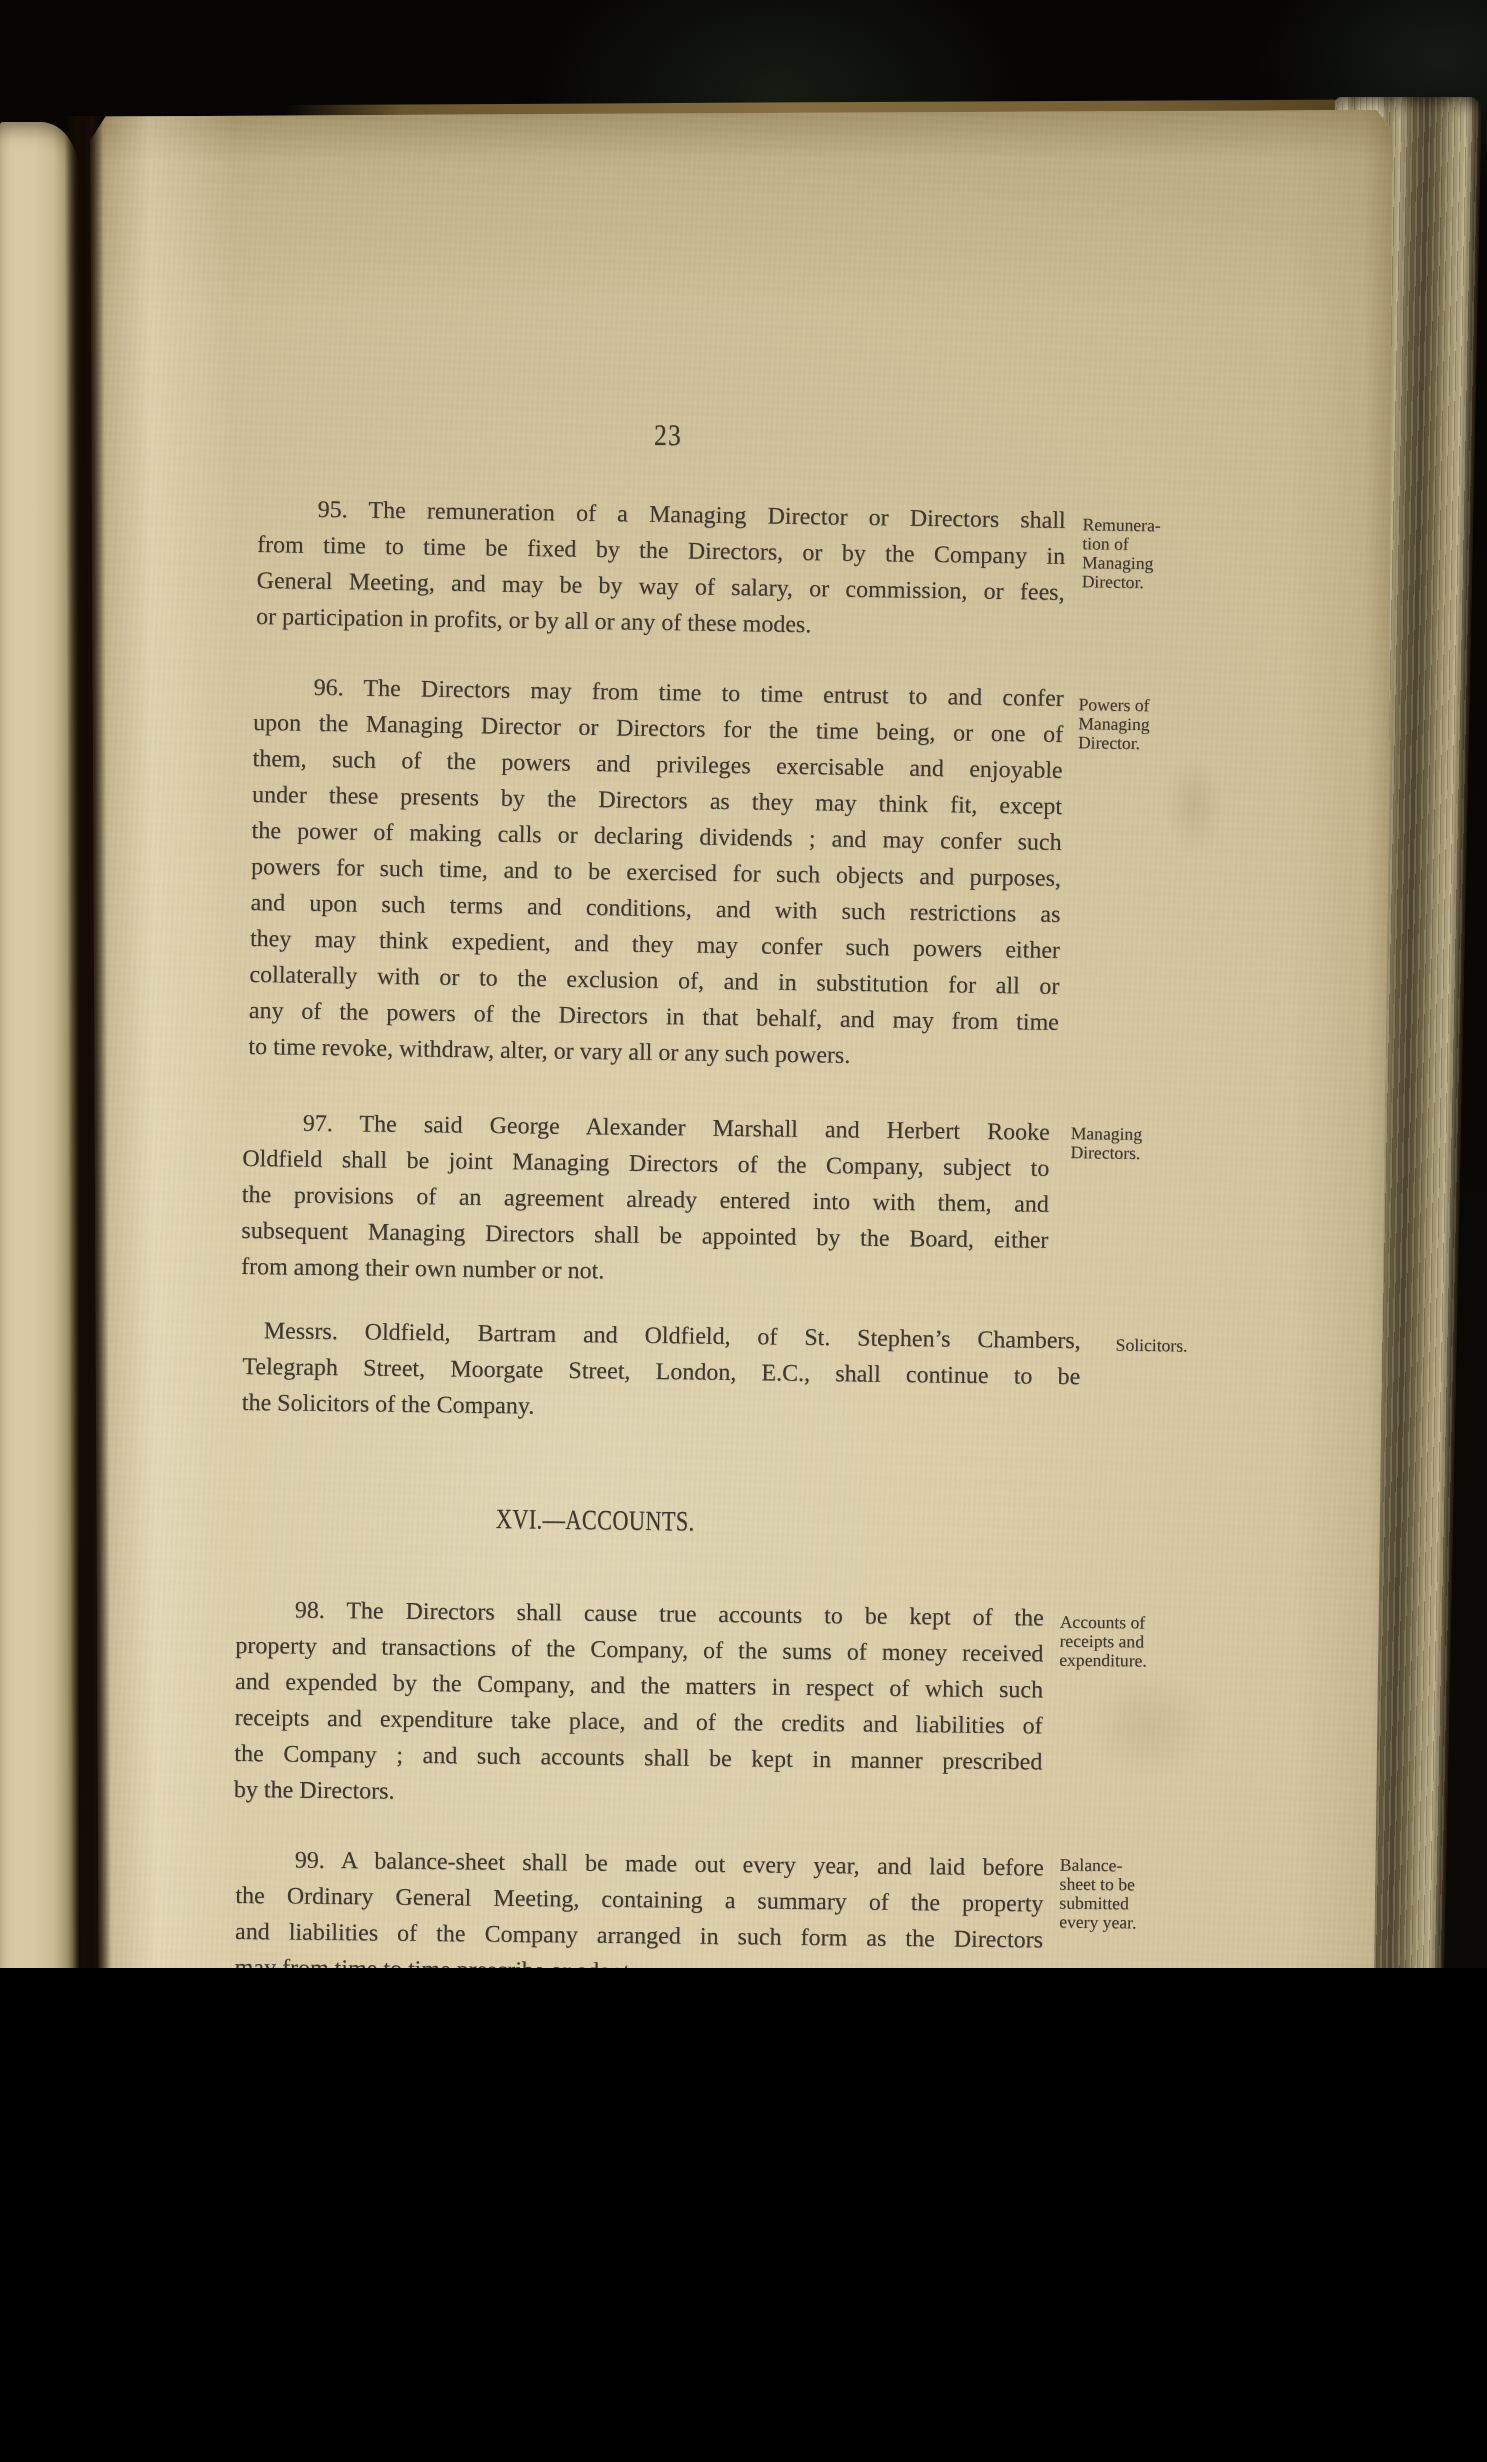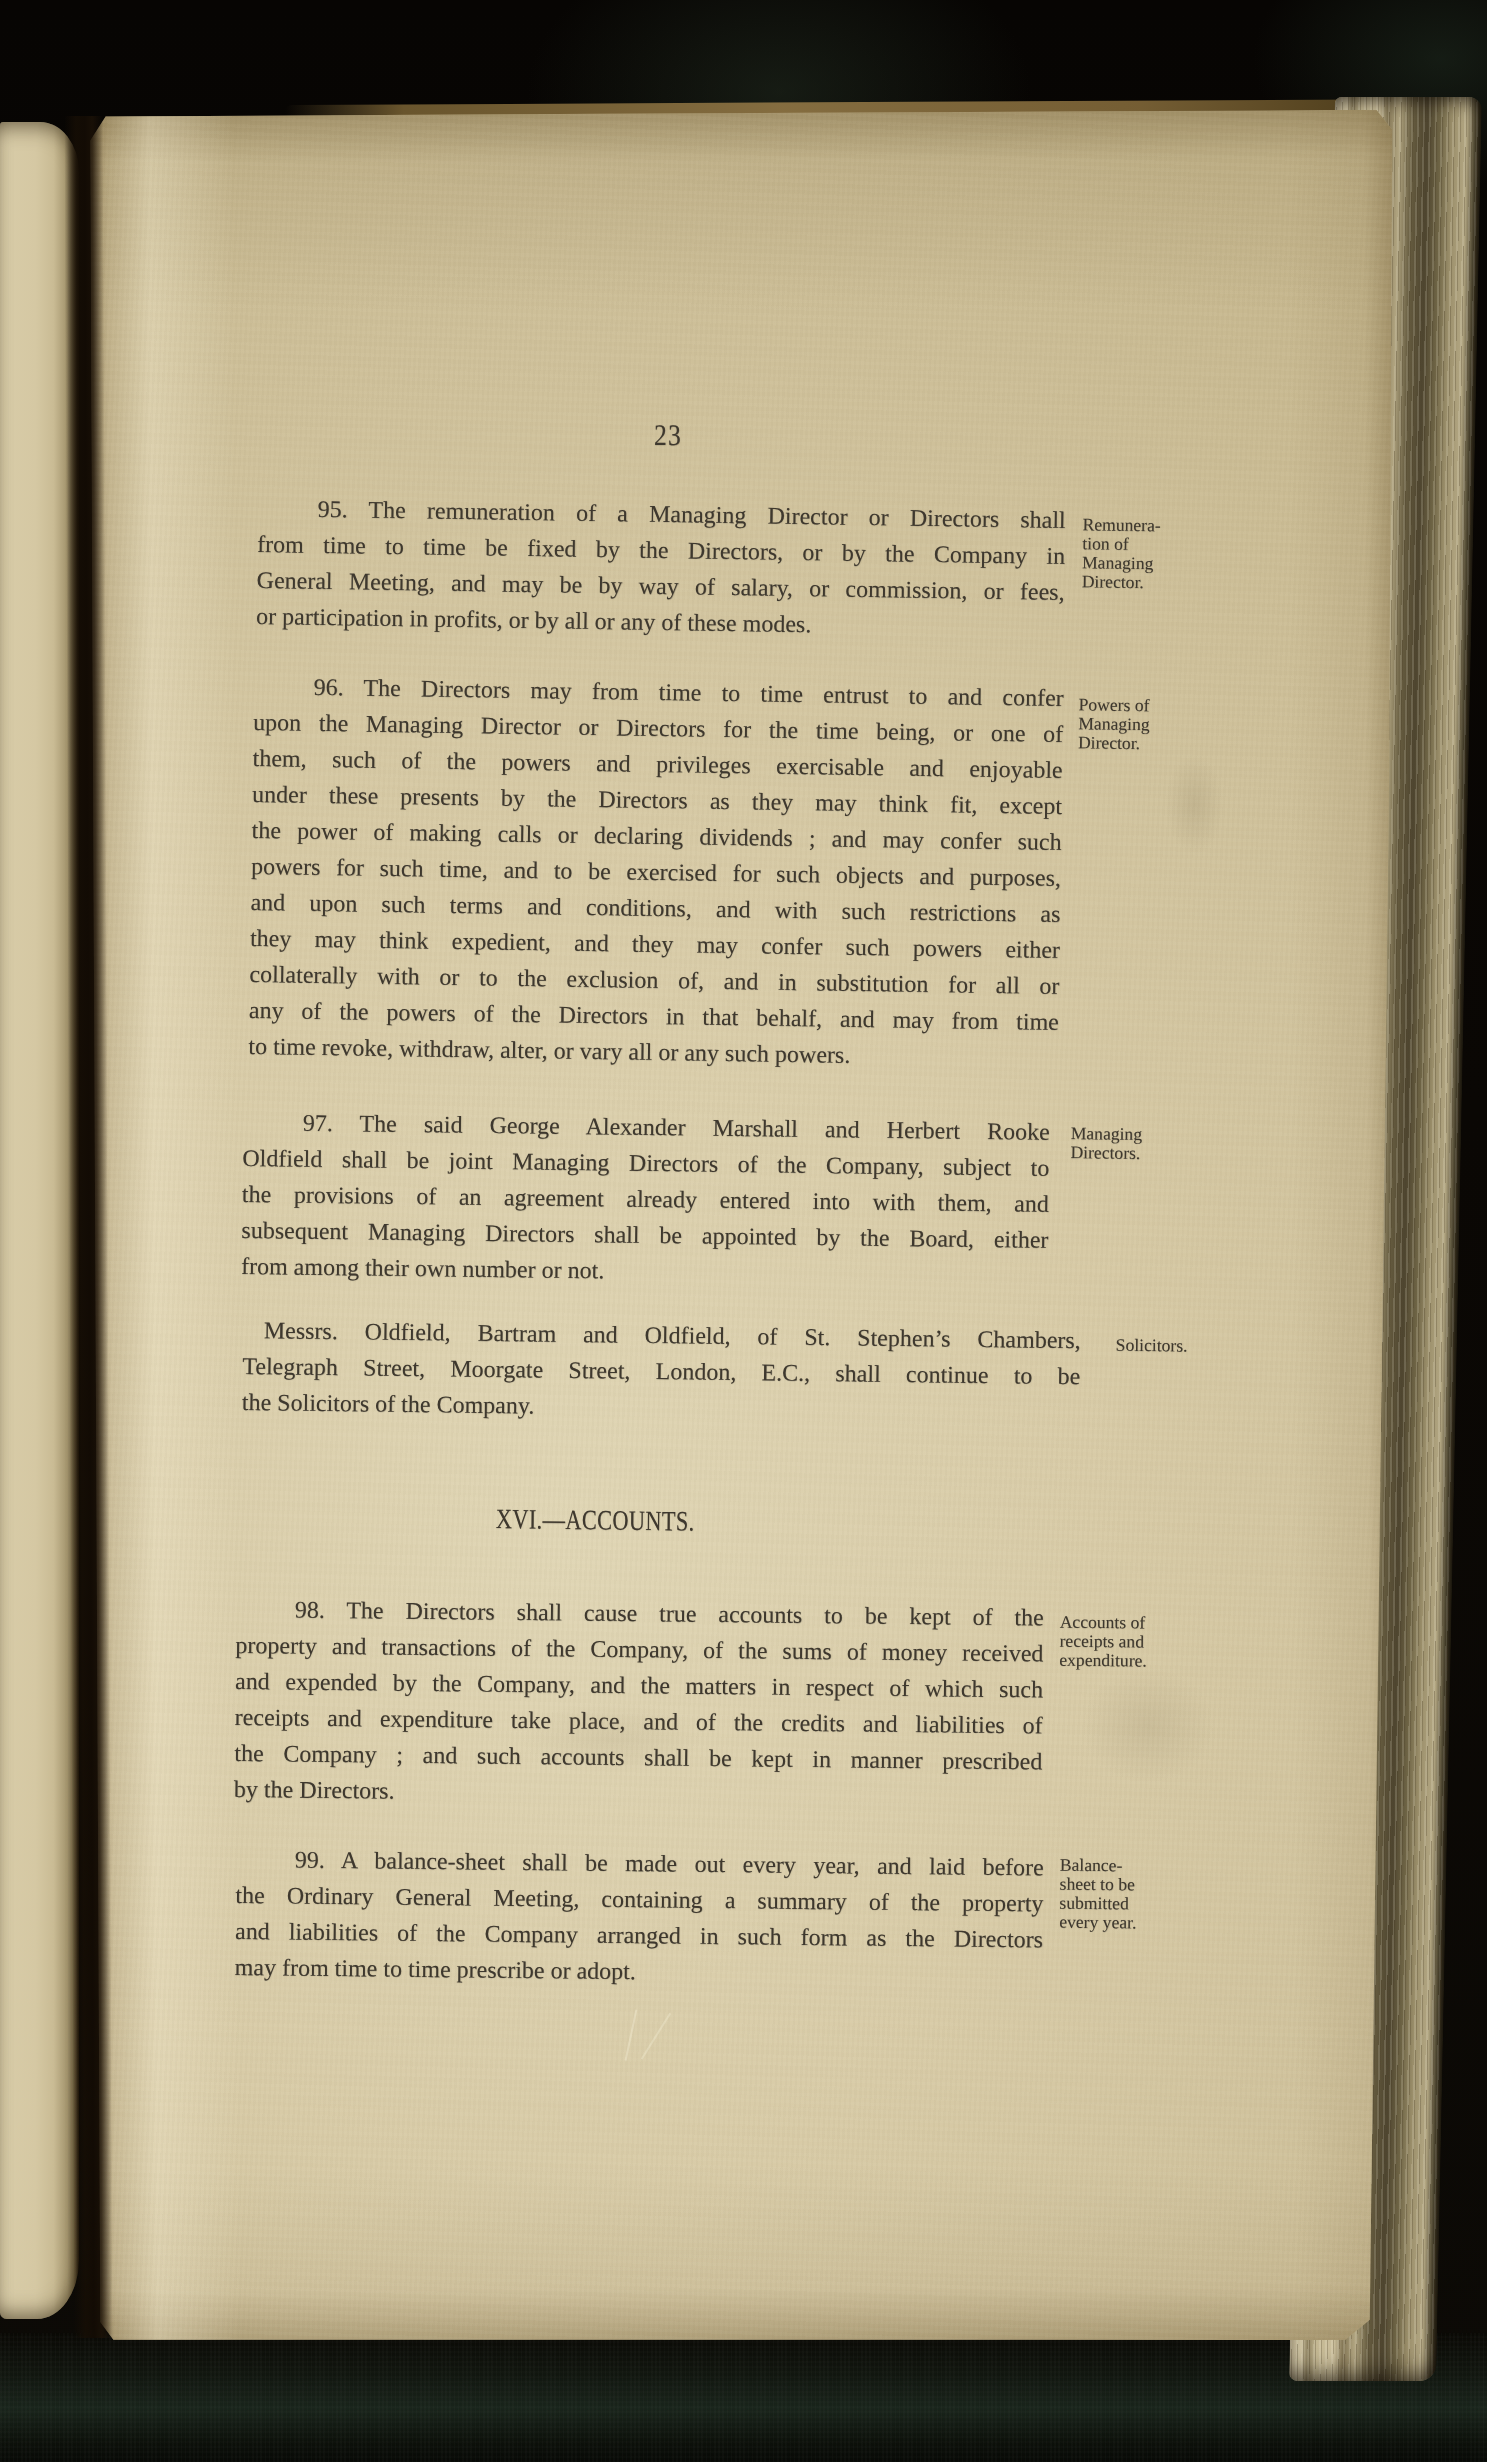--- a/index.html
+++ b/index.html
@@ -1,17 +1,17 @@
 <!DOCTYPE html>
 <html style="font-size:13.4px"><head>
 <meta charset="utf-8">
 <style>
   html, body { margin: 0; padding: 0; background: #000; }
   .scene {
-    position: relative; width: 1487px; height: 2462px; overflow: hidden;
+    position: relative; width: 1487px; height: 1968px; overflow: hidden;
     font-family: "Liberation Serif", serif;
     background:
       radial-gradient(ellipse 360px 226px at 779px 92px, rgba(40,54,40,.45), rgba(0,0,0,0) 70%),
       radial-gradient(ellipse 268px 184px at 1441px 59px, rgba(32,46,34,.55), rgba(0,0,0,0) 70%),
       linear-gradient(180deg, #070503 0%, #0a0704 45%, #0c0a06 100%);
   }
   
   .bottom-cloth {
     position: absolute; left: 0; top: 2333px; width: 1487px; height: 130px;
     background:

